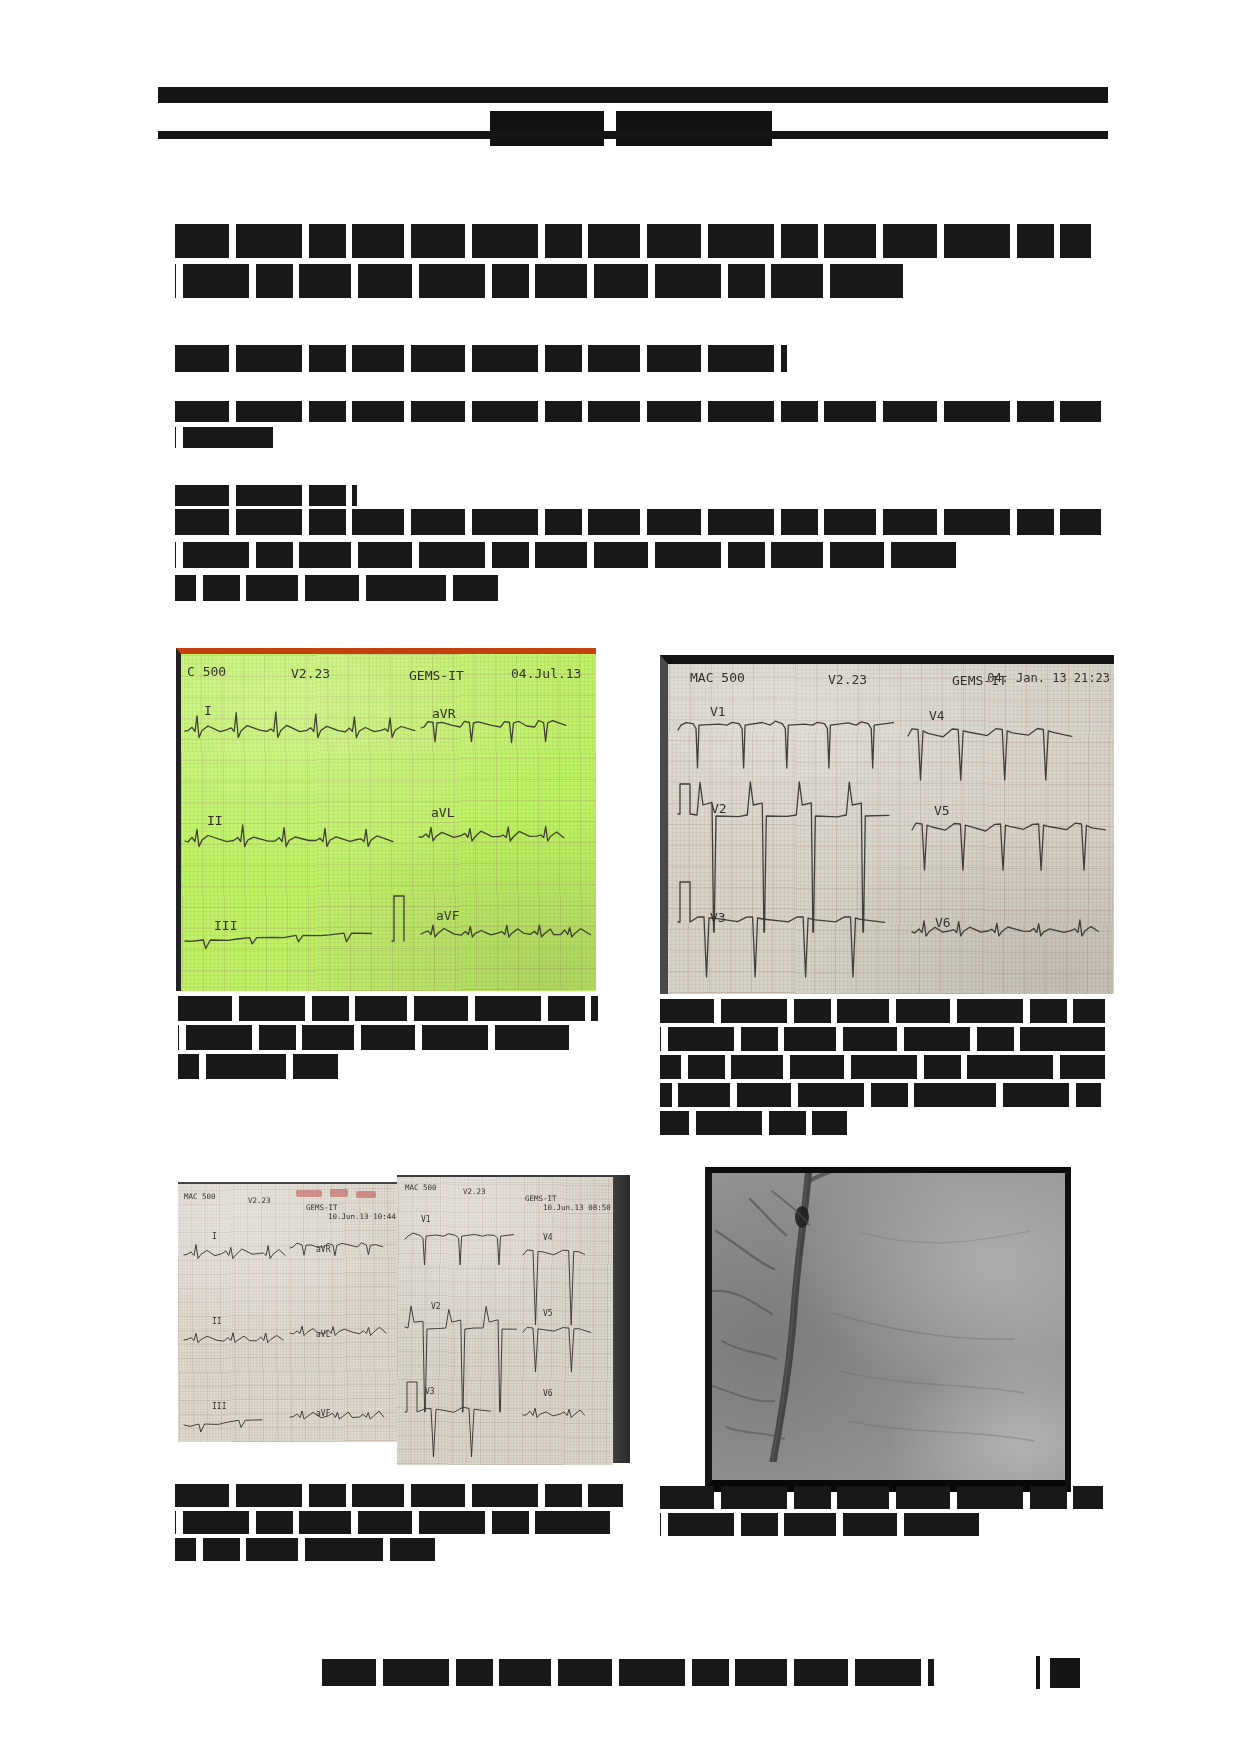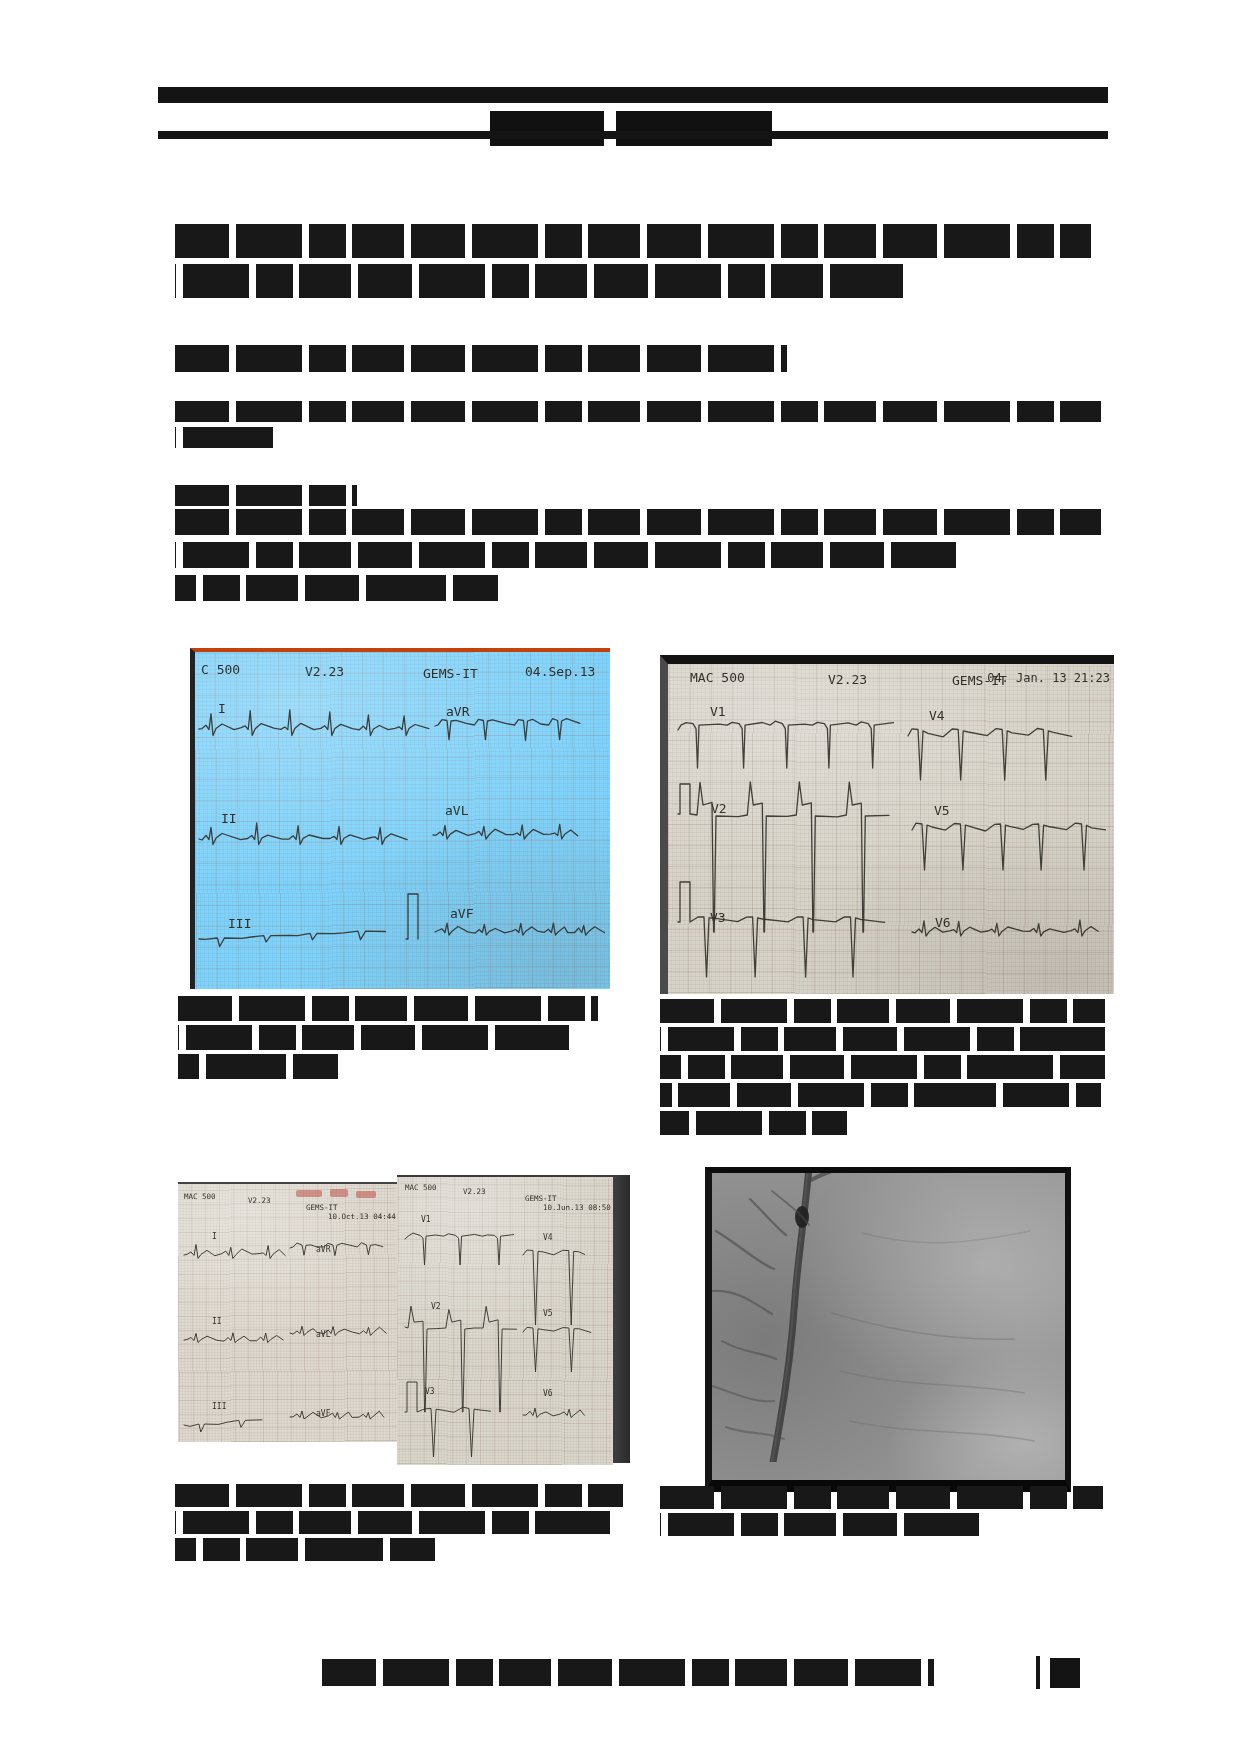--- a/index.html
+++ b/index.html
@@ -74,27 +74,27 @@
     </div>
   <div class="redact" style="left:175px;top:485px;width:935px;">
       <div class="rbar" style="width: 19.5%; height: 21px; margin-bottom: 0px; background-position: 0px 0px;"></div>
     </div>
   <div class="redact" style="left:175px;top:509px;width:935px;">
       <div class="rbar" style="width: 99%; height: 26px; margin-bottom: 7px; background-position: 0px 0px;"></div>
       <div class="rbar" style="width: 83.5%; height: 26px; margin-bottom: 7px; background-position: -53px 0px;"></div>
       <div class="rbar" style="width: 34.5%; height: 26px; margin-bottom: 7px; background-position: -106px 0px;"></div>
     </div>
 
-  <div class="fig" style="left:190px;top:648px;width:415px;height:337px;background:#7dd3fc;
-              border-top:4px solid #c2410c;border-left:5px solid #222;">
+  <div class="fig" style="left:176px;top:648px;width:415px;height:337px;background:#bef264;
+              border-top:6px solid #c2410c;border-left:5px solid #222;">
     <div class="paper" style="transform:rotate(-0.4deg);"></div>
     <span class="ehdr hdr13" style="left:6px;top:10px;">C 500</span>
     <span class="ehdr hdr13" style="left:110px;top:12px;">V2.23</span>
     <span class="ehdr hdr13" style="left:228px;top:14px;">GEMS-IT</span>
-    <span class="ehdr hdr13" style="left:330px;top:12px;">04.Sep.13</span>
+    <span class="ehdr hdr13" style="left:330px;top:12px;">04.Jul.13</span>
     <span class="lead" style="left:23px;top:49px;">I</span>
     <span class="lead" style="left:251px;top:52px;">aVR</span>
     <span class="lead" style="left:26px;top:159px;">II</span>
     <span class="lead" style="left:250px;top:151px;">aVL</span>
     <span class="lead" style="left:33px;top:264px;">III</span>
     <span class="lead" style="left:255px;top:254px;">aVF</span>
     <svg id="tr1" class="trace" width="410" height="327">
         <path d="M 4 77 L7.0 76.6 L11.0 73.3 L14.0 77.5 L16.0 61.9 L18.0 83.5 L21.0 76.6 L27.0 72.0 L39.2 77.6 L46.2 75.7 L50.2 73.8 L53.2 77.5 L55.2 58.7 L57.2 83.5 L60.2 76.7 L66.2 71.6 L78.8 76.2 L85.8 77.4 L89.8 75.0 L92.8 77.5 L94.8 57.8 L96.8 83.5 L99.8 76.6 L105.8 71.3 L118.8 77.6 L125.8 76.4 L129.8 73.8 L132.8 77.5 L134.8 60.0 L136.8 83.5 L139.8 76.5 L145.8 72.4 L157.4 76.6 L164.4 77.8 L168.4 74.1 L171.4 77.5 L173.4 62.9 L175.4 83.5 L178.4 77.0 L184.4 73.5 L193.1 77.7 L200.1 76.3 L204.1 74.8 L207.1 77.5 L209.1 63.9 L211.1 83.5 L214.1 76.3 L220.1 72.5 L233.9 76.6" class="tr"></path>
         <path d="M 240 74 L243.0 73.0 L247.0 67.7 L252.0 68.5 L254.0 87.6 L256.0 69.0 L261.0 68.3 L271.4 71.3 L279.4 73.0 L283.4 67.3 L288.4 68.5 L290.4 87.7 L292.4 69.0 L297.4 67.8 L311.5 71.7 L319.5 73.0 L323.5 67.7 L328.5 68.5 L330.5 88.5 L332.5 69.0 L337.5 67.3 L345.6 72.0 L353.6 73.0 L357.6 66.6 L362.6 68.5 L364.6 87.6 L366.6 69.0 L371.6 66.6 L384.9 71.3" class="tr"></path>
         <path d="M 4 187 L7.0 188.0 L11.0 183.3 L14.0 187.5 L16.0 175.4 L18.0 192.5 L21.0 186.1 L27.0 181.5 L45.7 187.7 L52.7 186.5 L56.7 183.5 L59.7 187.5 L61.7 171.0 L63.7 192.5 L66.7 186.2 L72.7 183.2 L87.1 187.1 L94.1 187.0 L98.1 183.7 L101.1 187.5 L103.1 173.7 L105.1 192.5 L108.1 186.4 L114.1 183.0 L128.0 186.5 L135.0 186.5 L139.0 184.2 L142.0 187.5 L144.0 174.4 L146.0 192.5 L149.0 186.2 L155.0 182.9 L169.1 187.4 L176.1 185.5 L180.1 184.9 L183.1 187.5 L185.1 175.3 L187.1 192.5 L190.1 186.1 L196.1 181.8 L212.1 187.6" class="tr"></path>
@@ -141,21 +141,21 @@
       <div class="rbar" style="width: 42%; height: 24px; margin-bottom: 4px; background-position: -212px 0px;"></div>
     </div>
 
   <div class="abs" style="left:178px;top:1175px;width:452px;height:289px;">
 
     <div class="fig" style="left:0;top:7px;width:219px;height:258px;background:#ddd9cf;border-top:2px solid #444;">
       <div class="paper paper-fine" style="transform:rotate(-0.5deg);"></div>
       <span class="ehdr hdr7" style="left:6px;top:8px;">MAC 500</span>
       <span class="ehdr hdr7" style="left:70px;top:12px;">V2.23</span>
       <span class="ehdr hdr7" style="left:128px;top:19px;">GEMS-IT</span>
-      <span class="ehdr hdr7" style="left:150px;top:28px;">10.Oct.13 04:44</span>
+      <span class="ehdr hdr7" style="left:150px;top:28px;">10.Jun.13 10:44</span>
       <div class="redmark" style="left:118px;top:6px;width:26px;height:7px;"></div>
       <div class="redmark" style="left:152px;top:5px;width:18px;height:8px;"></div>
       <div class="redmark" style="left:178px;top:7px;width:20px;height:7px;"></div>
       <span class="lead lead-sm" style="left:34px;top:48px;">I</span>
       <span class="lead lead-sm" style="left:138px;top:61px;">aVR</span>
       <span class="lead lead-sm" style="left:34px;top:133px;">II</span>
       <span class="lead lead-sm" style="left:138px;top:146px;">aVL</span>
       <span class="lead lead-sm" style="left:34px;top:218px;">III</span>
       <span class="lead lead-sm" style="left:138px;top:225px;">aVF</span>
       <svg id="tr3l" class="trace" width="219" height="258">

